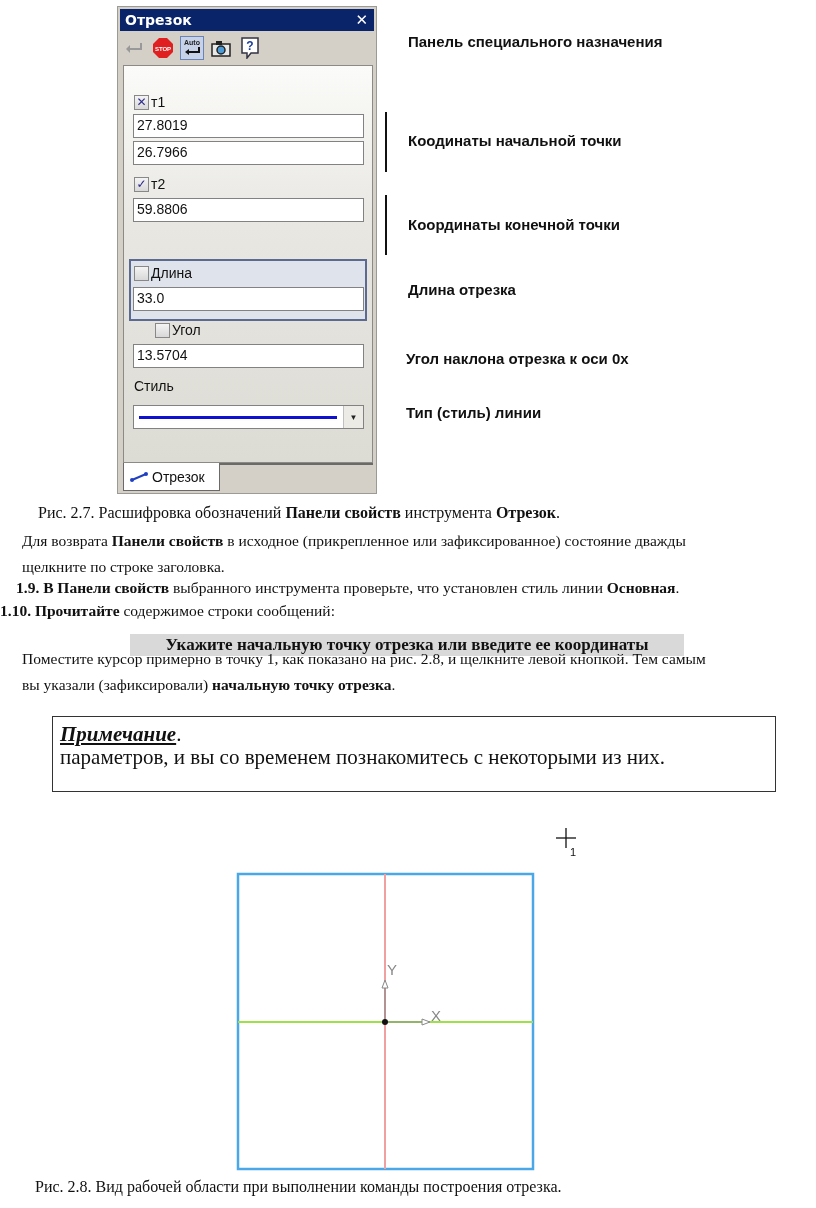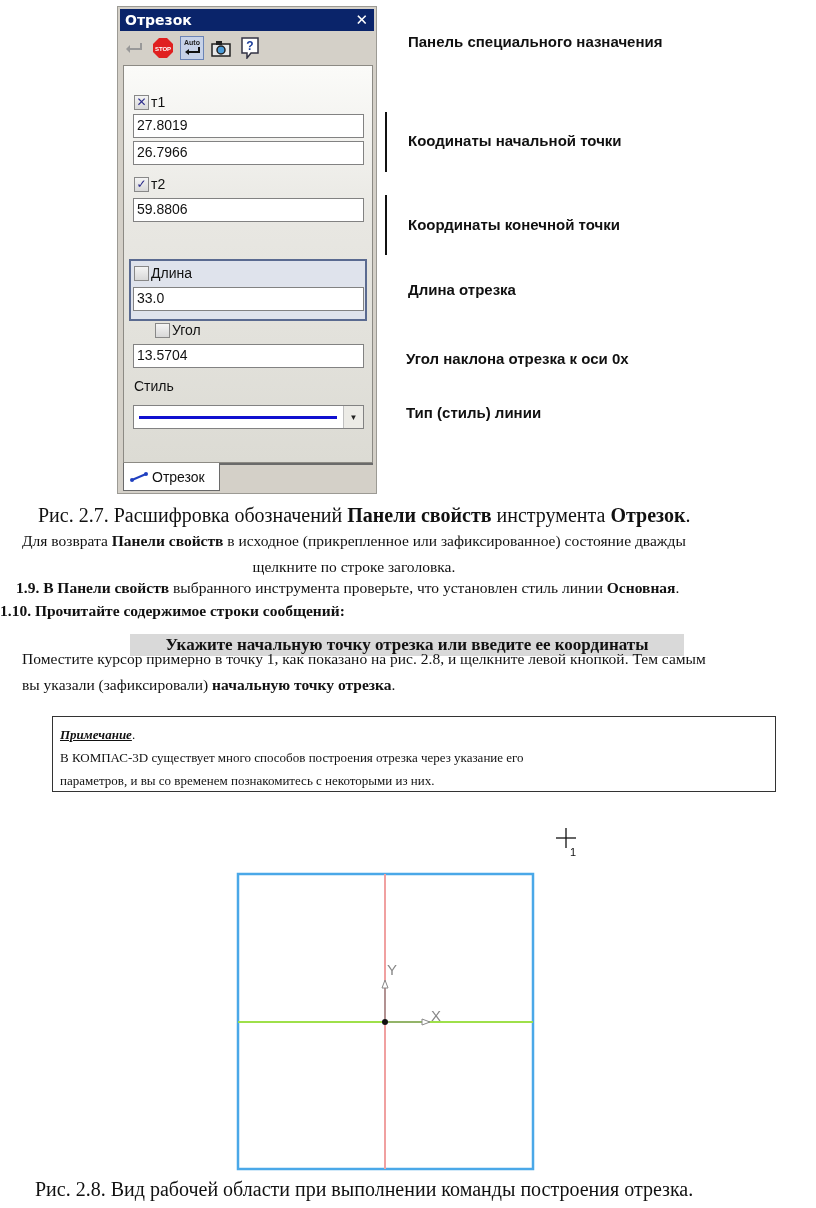--- a/index.html
+++ b/index.html
@@ -49,26 +49,26 @@
 
   .tab-strip { position: absolute; left: 5px; top: 456px; width: 250px; height: 28px; border-top: 2px solid #6a6a6a; background: #d4d0c8; }
   .tab { position: absolute; left: 0; top: -2px; width: 97px; height: 28px; background: #fff; border: 1px solid #6a6a6a; border-top: none;
     font-family: "Liberation Sans", sans-serif; font-size: 14px; display: flex; align-items: center; gap: 3px; padding-left: 5px; }
 
   
   .anno { position: absolute; left: 408px; font-family: "Liberation Sans", sans-serif; font-weight: bold; font-size: 15px; color: #111; }
   .vbar { position: absolute; left: 385px; width: 2px; background: #111; }
 
   
-  .caption { position: absolute; font-size: 20px; white-space: nowrap; }
+  .caption { position: absolute; font-size: 16px; white-space: nowrap; }
   .para { position: absolute; font-size: 15.5px; line-height: 26px; white-space: nowrap; }
   .msg-bar { position: absolute; left: 130px; top: 622px; width: 554px; height: 22px; background: #d9d9d9;
     font-weight: bold; font-size: 17px; text-align: center; line-height: 22px; margin-top: 12px; }
   .note { position: absolute; left: 52px; top: 716px; width: 724px; height: 76px; border: 1px solid #333; padding: 6px 7px;
-    font-size: 13px; line-height: 23px; }
+    font-size: 21px; line-height: 23px; }
   .note-title { font-weight: bold; font-style: italic; text-decoration: underline; }
 
   
   .drawing { position: absolute; left: 230px; top: 820px; width: 380px; height: 355px; }
 </style>
 </head>
 <body>
 
 <div class="panel">
   <div class="panel-title">
@@ -164,43 +164,42 @@
 <div class="vbar" style="top:195px;height:60px;"></div>
 <div class="anno" style="top:216px;">Координаты конечной точки</div>
 <div class="anno" style="top:281px;">Длина отрезка</div>
 <div class="anno" style="top:350px;left:406px;">Угол наклона отрезка к оси 0х</div>
 <div class="anno" style="top:404px;left:406px;">Тип (стиль) линии</div>
 
 <div class="caption" style="left:38px;top:504px;">
   <span>Рис. 2.7. Расшифровка обозначений </span><b>Панели свойств</b><span> инструмента </span><b>Отрезок</b><span>.</span>
 </div>
 
-<div class="para" style="left:22px;top:528px;text-align:center;">
+<div class="para" style="left:22px;top:528px;">
   <span>Для возврата </span><b>Панели свойств</b><span> в исходное (прикрепленное или зафиксированное) состояние дважды</span><br>
   <span>щелкните по строке заголовка.</span>
 </div>
 
 <div class="para" style="left:0px;top:575px;padding-left:16px;">
   <b>1.9. </b><b>В Панели свойств</b><span> выбранного инструмента проверьте, что установлен стиль линии </span><b>Основная</b><span>.</span>
 </div>
 
-<div class="para" style="left:0px;top:598px;font-weight:bold;">
+<div class="para" style="left:0px;top:598px;">
   <b>1.10. </b><b>Прочитайте</b><span> содержимое строки сообщений:</span>
 </div>
 
 <div class="msg-bar">Укажите начальную точку отрезка или введите ее координаты</div>
 
 <div class="para" style="left:22px;top:646px;">
   <span>Поместите курсор примерно в точку 1, как показано на рис. 2.8, и щелкните левой кнопкой. Тем самым</span><br>
   <span>вы указали (зафиксировали) </span><b>начальную точку отрезка</b><span>.</span>
 </div>
 
 <div class="note">
   <div><span class="note-title">Примечание</span><span>.</span></div>
-  <div>В КОМПАС-3D существует много способов построения отрезка через указание его</div>
   <div>параметров, и вы со временем познакомитесь с некоторыми из них.</div>
 </div>
 
 <svg class="drawing" viewBox="0 0 380 355">
 
   <g>
     <line x1="326" y1="18" x2="346" y2="18" stroke="#111" stroke-width="1.3"></line>
     <line x1="336" y1="8" x2="336" y2="28" stroke="#111" stroke-width="1.3"></line>
   </g>
   <text x="340" y="36" font-size="11" font-family="Liberation Sans, sans-serif" fill="#111">1</text>

